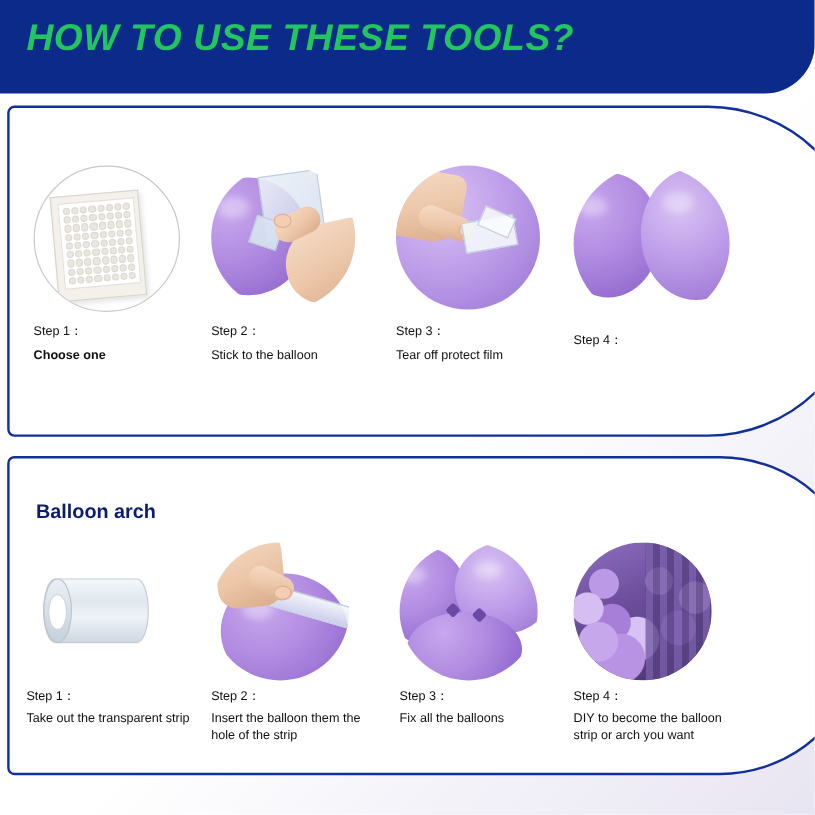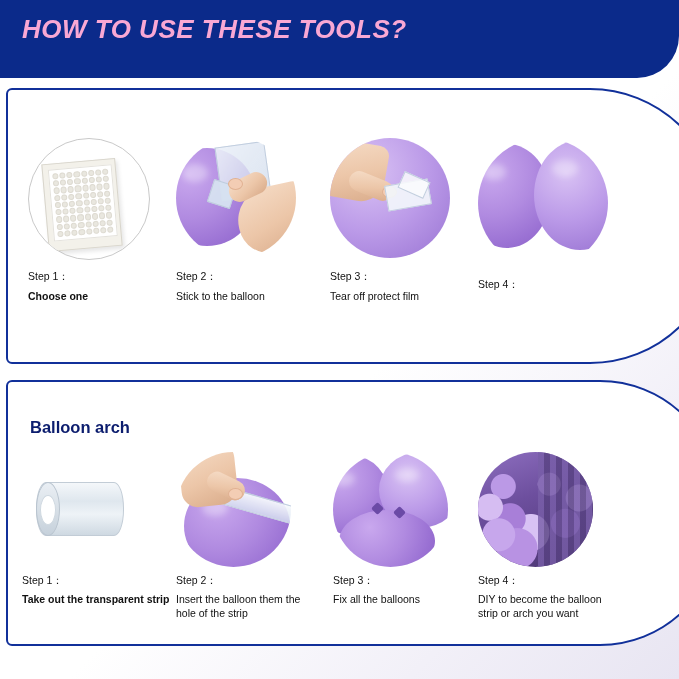--- a/index.html
+++ b/index.html
@@ -29,22 +29,22 @@
     width: 679px;
     height: 78px;
     background: #0b2a8a;
     border-bottom-right-radius: 42px;
     overflow: hidden;
   }
   #header-title {
     position: absolute;
     left: 22px;
     top: 14px;
-    color: #f9a8d4;
-    font-size: 26px;
+    color: #22c55e;
+    font-size: 31px;
     font-weight: bold;
     font-style: italic;
     letter-spacing: 0.5px;
     white-space: nowrap;
     font-family: "Liberation Sans", sans-serif;
   }
 
   
   .panel {
     position: absolute;
@@ -395,21 +395,21 @@
 
     <div id="section2-title">Balloon arch</div>
 
     <div class="step" style="left:14px; top:70px; width:155px; height:150px;">
       <div class="circle" style="left:0; top:0; width:115px; height:115px;">
         <div class="roll">
           <div class="roll-hole"></div>
         </div>
       </div>
       <div class="step-label" style="left:0; top:122px;">Step 1：</div>
-      <div class="step-caption" style="left:0; top:141px;font-weight:bold;">Take out the transparent strip</div>
+      <div class="step-caption" style="left:0; top:141px;">Take out the transparent strip</div>
     </div>
 
     <div class="step" style="left:168px; top:70px; width:160px; height:160px;">
       <div class="circle" style="left:0; top:0; width:115px; height:115px;">
         <div class="balloon" style="left:8px; top:26px; width:106px; height:96px;"></div>
         <div class="balloon-shine" style="left:26px; top:48px; width:26px; height:16px;"></div>
         <div class="film" style="left:44px; top:46px; width:86px; height:16px; transform:rotate(16deg); background:linear-gradient(180deg, rgba(246,249,252,0.95), rgba(214,226,240,0.8));"></div>
         <div class="hand" style="left:4px; top:-8px; width:56px; height:62px; border-radius:26px 16px 18px 16px; transform:rotate(-6deg);"></div>
         <div class="hand" style="left:30px; top:24px; width:40px; height:20px; border-radius:10px; transform:rotate(26deg);"></div>
         <div class="nail" style="left:52px; top:36px; width:13px; height:10px;"></div>

